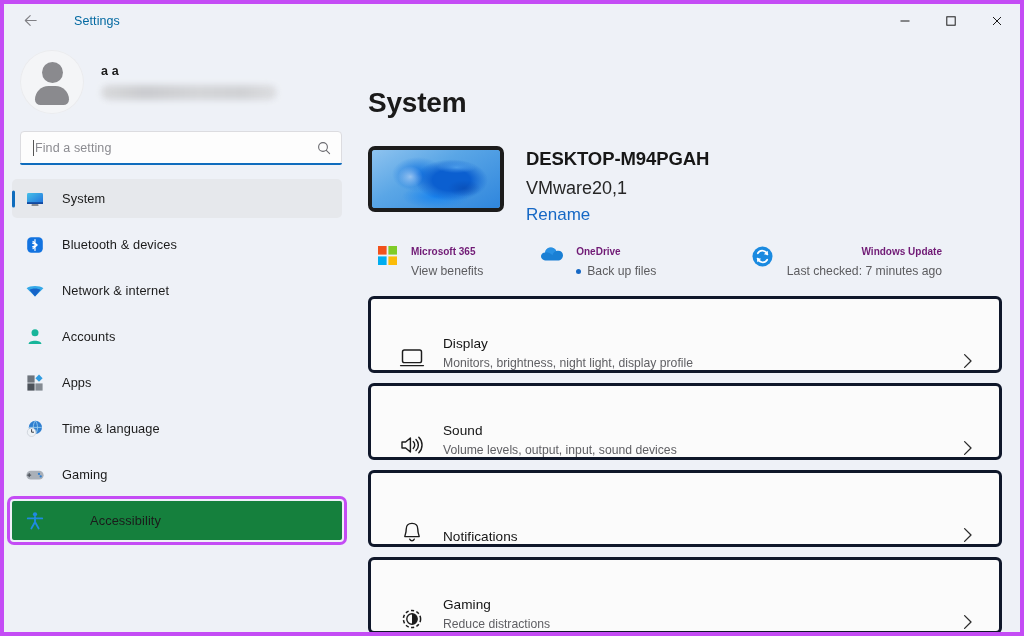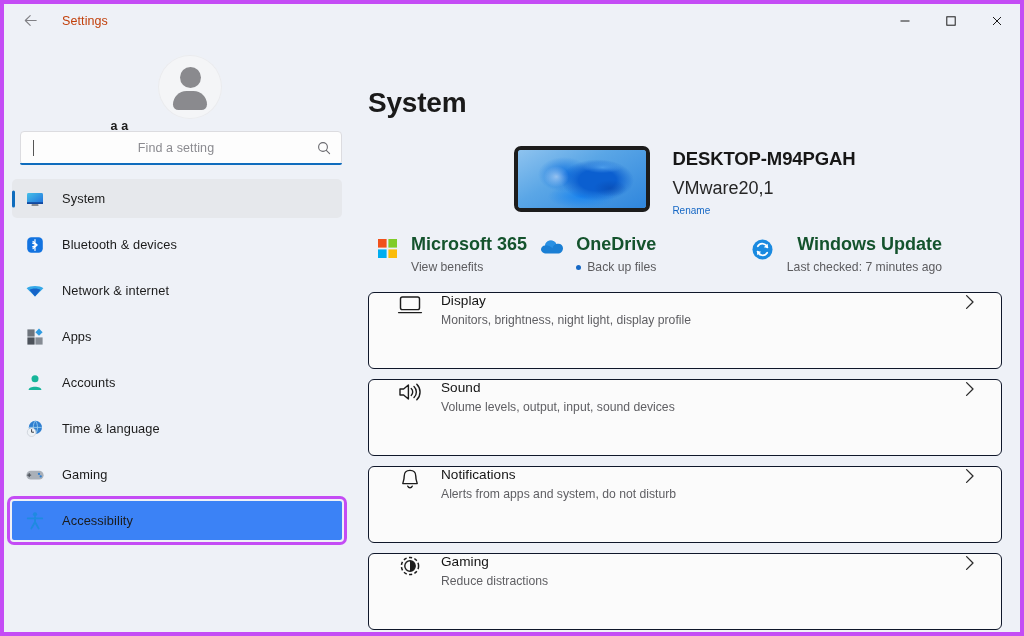--- a/index.html
+++ b/index.html
@@ -37,22 +37,22 @@
   }
   .back-btn {
     width: 40px; height: 30px;
     margin-left: 6px;
     display: flex; align-items: center; justify-content: center;
     border-radius: 4px;
   }
   .back-btn svg { display: block; }
   .app-title {
     font-size: 12.5px;
-    color: #c2410c;
-    margin-left: 12px;
+    color: #0369a1;
+    margin-left: 24px;
     letter-spacing: .1px;
   }
   .caption-spacer { flex: 1 1 auto; }
   .caption-btns { display: flex; height: 33px; }
   .cap-btn {
     width: 46px; height: 33px;
     display: flex; align-items: center; justify-content: center;
   }
   .cap-btn svg { display: block; }
 
@@ -68,21 +68,20 @@
     padding-left: 0;
     background: #eef1f7;
     position: relative;
   }
 
   .account {
     display: flex;
     align-items: center;
     padding: 18px 0 14px 16px;
     height: 86px;
-    flex-direction: column;
   }
   .avatar {
     width: 64px; height: 64px;
     border-radius: 50%;
     background: #f4f5f7;
     display: flex; align-items: center; justify-content: center;
     flex: none;
     box-shadow: inset 0 0 0 1px #eaebee;
   }
   .avatar .head {
@@ -120,21 +119,20 @@
   .search-wrap { padding: 8px 18px 0 16px; }
   .searchbox {
     position: relative;
     height: 34px;
     background: #fdfdfd;
     border: 1px solid #dcdce0;
     border-radius: 4px;
     display: flex;
     align-items: center;
     padding: 0 10px 0 12px;
-    text-align: center;
   }
   .caret {
     width: 1px; height: 16px;
     background: #555;
     margin-right: 1px;
     flex: none;
   }
   .search-ph {
     font-size: 12.5px;
     color: #8b8b90;
@@ -178,41 +176,42 @@
   }
   .nav-label {
     font-size: 12.8px;
     color: #1b1b1b;
     letter-spacing: .1px;
   }
   
   .nav-item.annotated {
     outline: 3px solid #c44cf5;
     outline-offset: 2px;
-    background: #3b82f6;
+    background: #15803d;
     border-radius: 2px;
+    gap: 28px;
   }
 
   
   .main {
     flex: 1 1 auto;
     padding: 50px 18px 0 8px;
     overflow: hidden;
     background: #eef1f7;
   }
   .page-title {
     font-size: 28px;
     font-weight: bold;
     color: #1a1a1a;
     letter-spacing: -.2px;
     margin-bottom: 27px;
   }
 
   
-  .device-row { display: flex; align-items: flex-start; margin-bottom: 8px; justify-content: center; }
+  .device-row { display: flex; align-items: flex-start; margin-bottom: 8px; }
   .device-thumb {
     width: 136px; height: 66px;
     border: 4px solid #1c1c1c;
     border-radius: 7px;
     flex: none;
     overflow: hidden;
     position: relative;
     background: #74b2e8;
   }
   .bloom {
@@ -237,56 +236,56 @@
     font-weight: bold;
     color: #171717;
     letter-spacing: -.1px;
   }
   .device-model {
     font-size: 18px;
     color: #262626;
     margin-top: 8px;
   }
   .rename-link {
-    font-size: 10px;
+    font-size: 17px;
     color: #1668c5;
     margin-top: 6px;
     display: inline-block;
   }
 
   
   .quick-row {
     display: flex;
     margin: 16px 0 18px 4px;
     gap: 0;
   }
   .quick { display: flex; align-items: flex-start; }
   .quick.q1 { width: 182px; }
   .quick.q2 { width: 232px; }
   .quick.q3 { width: 280px; text-align: right; }
   .q-icon { width: 30px; flex: none; display: flex; align-items: center; justify-content: center; padding-top: 4px; }
   .q-text { margin-left: 9px; }
-  .q-title { font-size: 18px; font-weight: bold; color: #14532d; }
+  .q-title { font-size: 10px; font-weight: bold; color: #701a75; }
   .q-sub { font-size: 12.2px; color: #5c5c5f; margin-top: 5px; display: flex; align-items: center; }
   .q-dot {
     width: 5px; height: 5px; border-radius: 50%;
     background: #1668c5;
     margin-right: 6px;
     flex: none;
   }
 
   
   .cards { display: flex; flex-direction: column; gap: 10px; }
   .card {
     height: 77px;
     background: #fbfbfb;
-    border: 1px solid #0f172a;
+    border: 3px solid #0f172a;
     border-radius: 6px;
     display: flex;
-    align-items: flex-start;
+    align-items: flex-end;
     padding: 0 22px 0 24px;
   }
   .card-icon { width: 34px; flex: none; display: flex; align-items: center; justify-content: center; }
   .card-text { flex: 1 1 auto; margin-left: 14px; }
   .card-title { font-size: 13.6px; color: #141414; letter-spacing: .05px; }
   .card-sub { font-size: 12.2px; color: #5f5f63; margin-top: 5px; }
   .chev { width: 20px; flex: none; display: flex; align-items: center; justify-content: center; }
 </style>
 </head>
 <body>
@@ -387,37 +386,37 @@
               <path d="M4.5 9.1 C6.7 7.1, 13.3 7.1, 15.5 9.1 L10 15.4 Z" fill="#1664c8"></path>
             </svg>
           </span>
           <span class="nav-label">Network &amp; internet</span>
         </div>
 
 
         <div class="nav-item">
           <span class="nav-icon">
             <svg width="20" height="20" viewBox="0 0 20 20">
+              <circle cx="10" cy="5.8" r="3.5" fill="#17b59a"></circle>
+              <path d="M3.6 17 C3.6 12.8, 16.4 12.8, 16.4 17 Z" fill="#17b59a"></path>
+            </svg>
+          </span>
+          <span class="nav-label">Accounts</span>
+        </div>
+
+        <div class="nav-item">
+          <span class="nav-icon">
+            <svg width="20" height="20" viewBox="0 0 20 20">
               <rect x="2.4" y="2.4" width="7.2" height="7.2" fill="#6e747c"></rect>
               <rect x="2.4" y="10.4" width="7.2" height="7.2" fill="#4c525a"></rect>
               <rect x="10.4" y="10.4" width="7.2" height="7.2" fill="#858b93"></rect>
               <path d="M14 1.6 L17.6 5.2 L14 8.8 L10.4 5.2 Z" fill="#2f9be0"></path>
             </svg>
           </span>
           <span class="nav-label">Apps</span>
-        </div>
-
-        <div class="nav-item">
-          <span class="nav-icon">
-            <svg width="20" height="20" viewBox="0 0 20 20">
-              <circle cx="10" cy="5.8" r="3.5" fill="#17b59a"></circle>
-              <path d="M3.6 17 C3.6 12.8, 16.4 12.8, 16.4 17 Z" fill="#17b59a"></path>
-            </svg>
-          </span>
-          <span class="nav-label">Accounts</span>
         </div>
 
         <div class="nav-item">
           <span class="nav-icon">
             <svg width="20" height="20" viewBox="0 0 20 20">
               <circle cx="10.4" cy="8.4" r="6.6" fill="#2f7fd0"></circle>
               <path d="M4 8.4 H16.8 M10.4 1.8 C7.6 5, 7.6 11.8, 10.4 15 M10.4 1.8 C13.2 5, 13.2 11.8, 10.4 15" stroke="#9dd0f0" stroke-width=".85" fill="none"></path>
               <circle cx="6.6" cy="13.2" r="4.3" fill="#eef2f6" stroke="#c5ccd4" stroke-width=".7"></circle>
               <path d="M6.6 10.6 V13.2 H8.6" stroke="#3b4148" stroke-width="1" fill="none" stroke-linecap="round"></path>
             </svg>
@@ -561,21 +560,20 @@
 
         <div class="card">
           <span class="card-icon">
             <svg width="26" height="24" viewBox="0 0 26 24">
               <path d="M13 3.4 C9.4 3.4 7.2 5.8 7.2 9.2 C7.2 13.6 5.8 15.2 5.8 16.6 H20.2 C20.2 15.2 18.8 13.6 18.8 9.2 C18.8 5.8 16.6 3.4 13 3.4 Z" stroke="#1c1c1c" stroke-width="1.4" fill="none" stroke-linejoin="round"></path>
               <path d="M10.8 19.2 C11.2 20.2 12 20.7 13 20.7 C14 20.7 14.8 20.2 15.2 19.2" stroke="#1c1c1c" stroke-width="1.4" fill="none" stroke-linecap="round"></path>
             </svg>
           </span>
           <span class="card-text">
             <div class="card-title">Notifications</div>
-            <div class="card-sub">Alerts from apps and system, do not disturb</div>
           </span>
           <span class="chev">
             <svg width="13" height="18" viewBox="0 0 13 18">
               <path d="M3.6 2.6 L10 9 L3.6 15.4" stroke="#2b2b2b" stroke-width="1.3" fill="none" stroke-linecap="round" stroke-linejoin="round"></path>
             </svg>
           </span>
         </div>
 
         <div class="card">
           <span class="card-icon">

